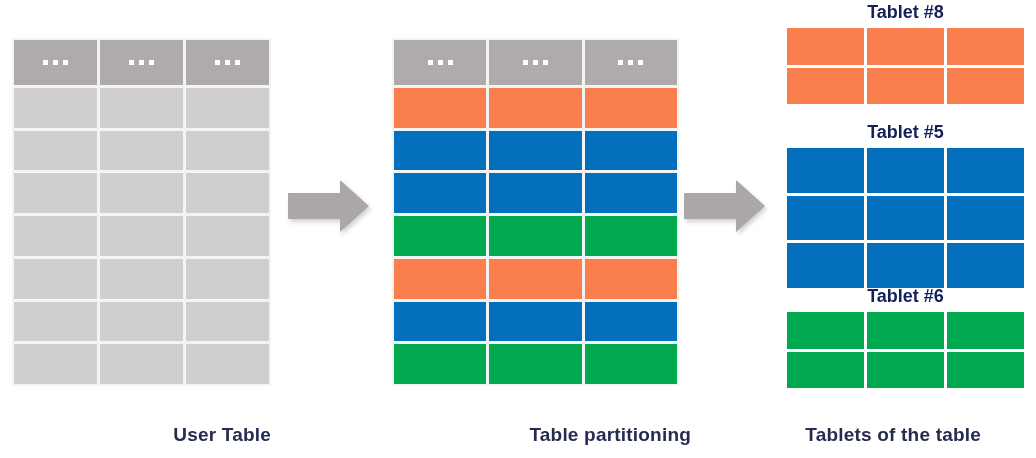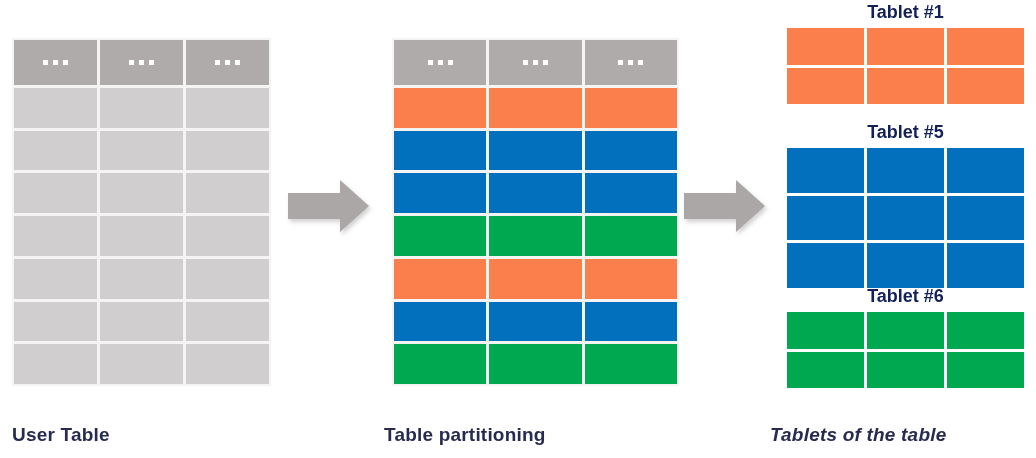--- a/index.html
+++ b/index.html
@@ -60,21 +60,21 @@
   .dots i {
     display: block;
     width: 5px;
     height: 5px;
     background: #ffffff;
   }
 
   
   .caption {
     position: absolute;
-    text-align: left;
+    text-align: right;
     color: #272c4f;
     font-size: 19px;
     font-weight: bold;
     letter-spacing: .2px;
     white-space: nowrap;
   }
   .tablet-title {
     position: absolute;
     text-align: center;
     color: #14205a;
@@ -216,30 +216,30 @@
         <div class="cell blue"></div>
         <div class="cell blue"></div>
         <div class="cell blue"></div>
       </div>
       <div class="row">
         <div class="cell green"></div>
         <div class="cell green"></div>
         <div class="cell green"></div>
       </div>
     </div>
-  <div class="caption" style="left:384px; top:424px; width:327px;">Table partitioning</div>
+  <div class="caption" style="left:364px; top:424px; width:327px;">Table partitioning</div>
 
   <div class="arrow" style="left:684px; top:180px; width:82px; height:52px;">
     <svg width="82" height="52" viewBox="0 0 82 52" aria-hidden="true">
       <polygon points="0,13 52,13 52,0 81,26 52,52 52,39 0,39" fill="#aaa7a6"></polygon>
     </svg>
   </div>
 
   <div id="tablets-group">
-      <div class="tablet-title" style="left: 787px; top: 2px; width: 237px;">Tablet #1</div>
+      <div class="tablet-title" style="left: 787px; top: 2px; width: 237px;">Tablet #8</div>
       <div class="tbl plain" style="left: 787px; top: 28px; width: 237px; height: 76px;">
         <div class="row">
           <div class="cell orange"></div>
           <div class="cell orange"></div>
           <div class="cell orange"></div>
         </div>
         <div class="row">
           <div class="cell orange"></div>
           <div class="cell orange"></div>
           <div class="cell orange"></div>
@@ -270,15 +270,15 @@
           <div class="cell green"></div>
           <div class="cell green"></div>
         </div>
         <div class="row">
           <div class="cell green"></div>
           <div class="cell green"></div>
           <div class="cell green"></div>
         </div>
       </div>
     </div>
-  <div class="caption" style="left:770px; top:424px; width:256px;font-style:italic;">Tablets of the table</div>
+  <div class="caption" style="left:725px; top:424px; width:256px;">Tablets of the table</div>
 
 </div>
 
 </body></html>

